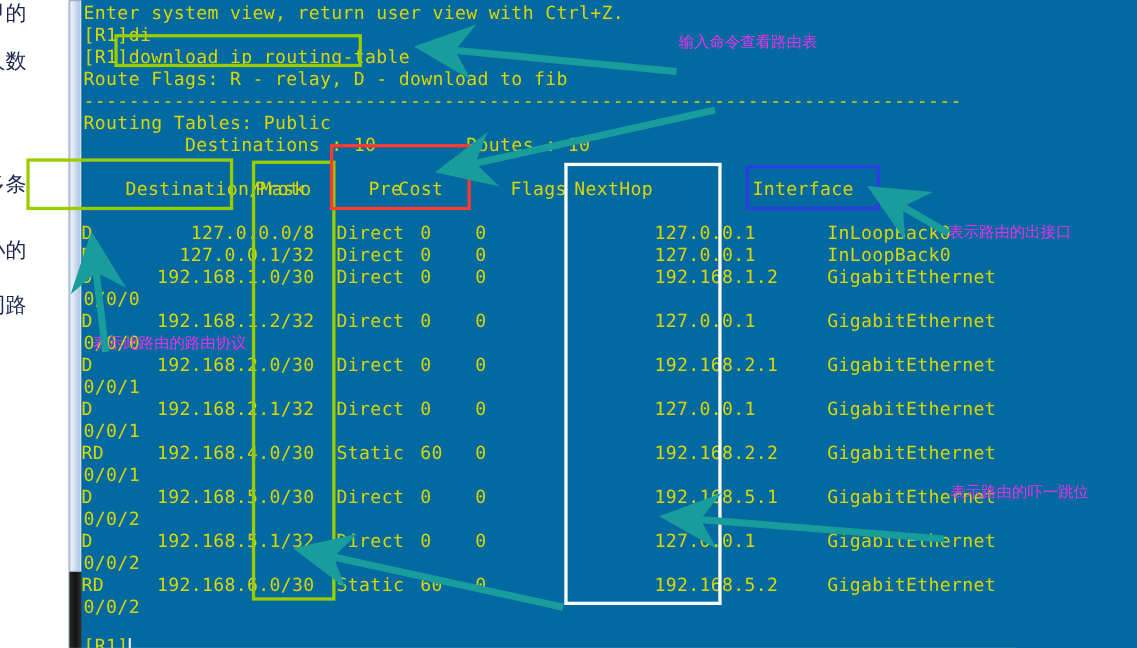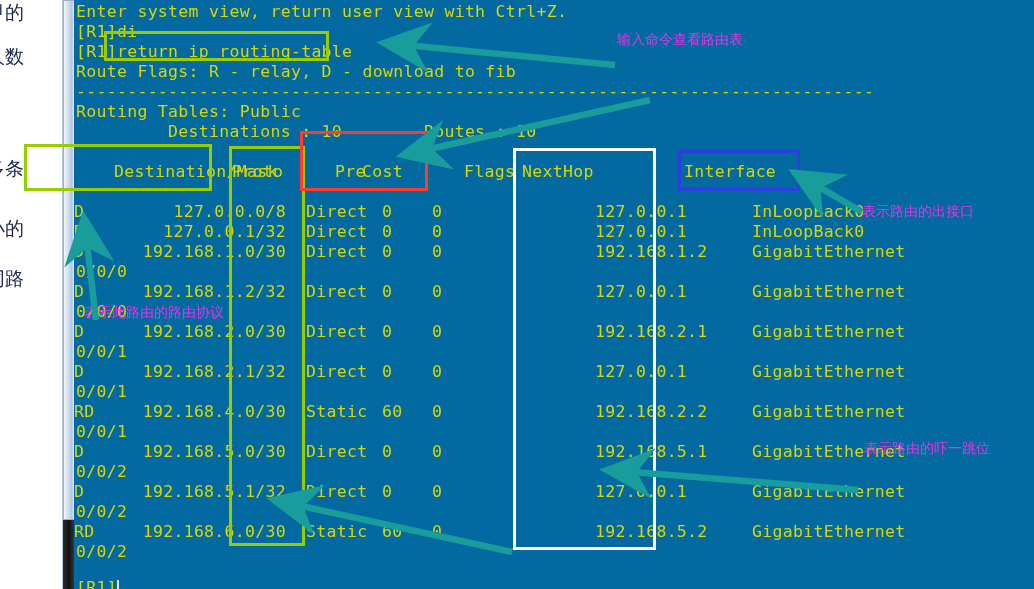--- a/index.html
+++ b/index.html
@@ -147,21 +147,21 @@
     <div class="doc-scrollthumb"></div>
     <div class="doc-scrollthumb lower"></div>
   </div>
 
   <div class="terminal">
     <div class="term-text">
 
       
       <div class="tline" style="top:2px;">Enter system view, return user view with Ctrl+Z.</div>
       <div class="tline" style="top:22px;">[R1]di</div>
-      <div class="tline" style="top:42px;">[R1]return ip routing-table</div>
+      <div class="tline" style="top:42px;">[R1]download ip routing-table</div>
       <div class="tline" style="top:62px;">Route Flags: R - relay, D - download to fib</div>
       <div class="tline" style="top:82px;">------------------------------------------------------------------------------</div>
       <div class="tline" style="top:102px;">Routing Tables: Public</div>
       <div class="tline" style="top:122px;">         Destinations : 10        Routes : 10</div>
 
       
       <div class="tline" style="top:162px; left:40px;">Destination/Mask</div>
       <div class="tline" style="top:162px; left:158px;">Proto</div>
       <div class="tline" style="top:162px; left:238px;margin-left:23px;">Pre</div>
       <div class="tline" style="top:162px; left:288px;">Cost</div>

